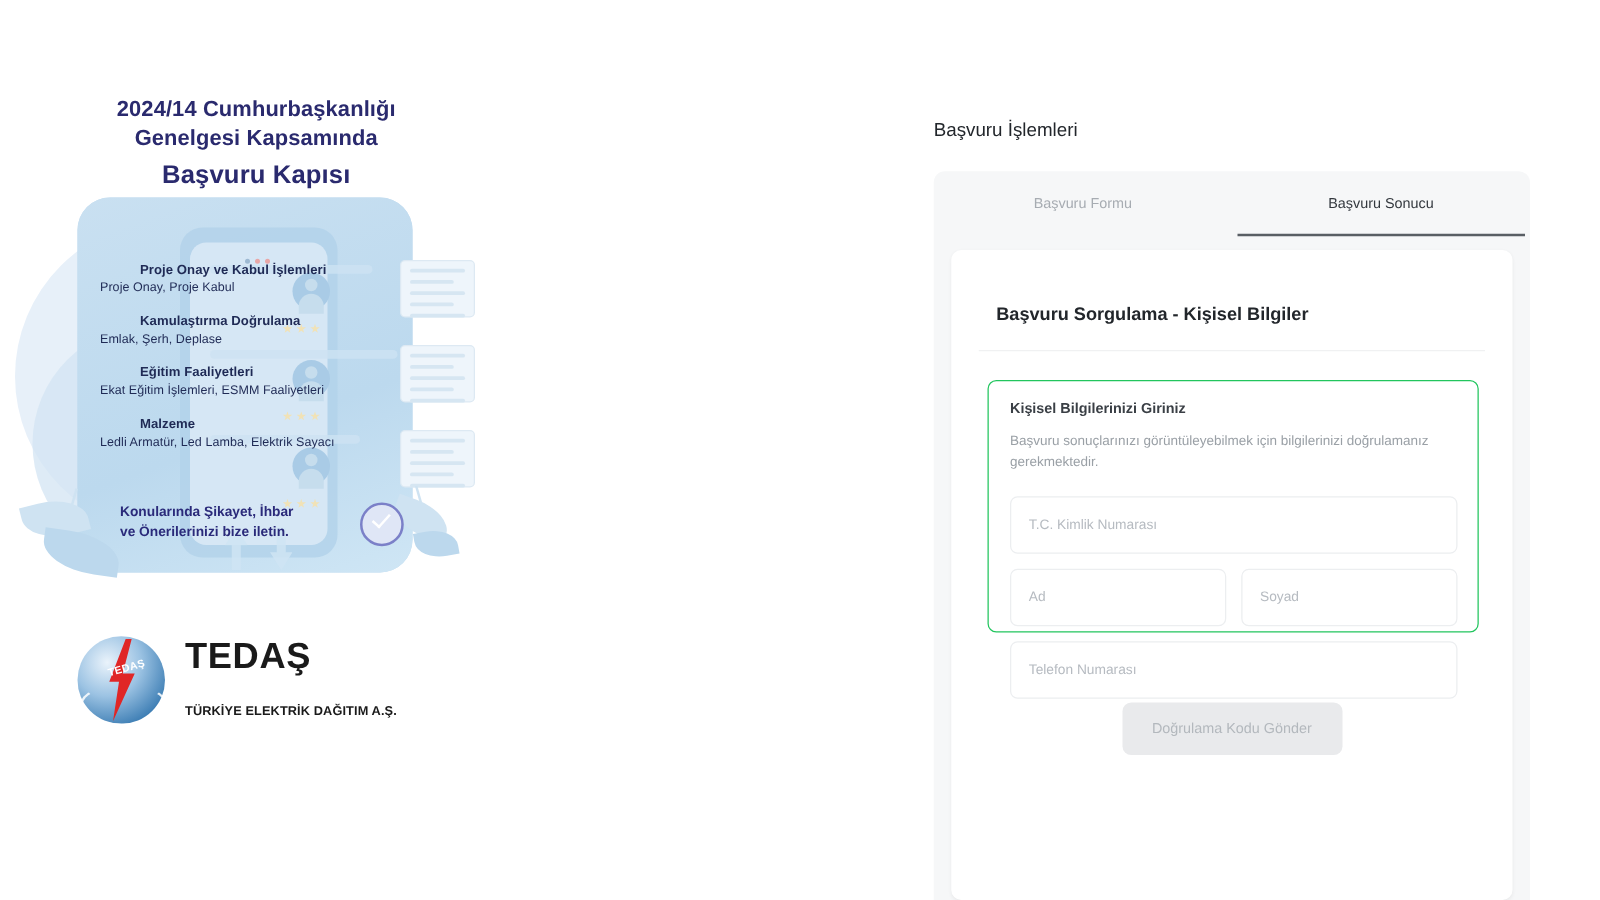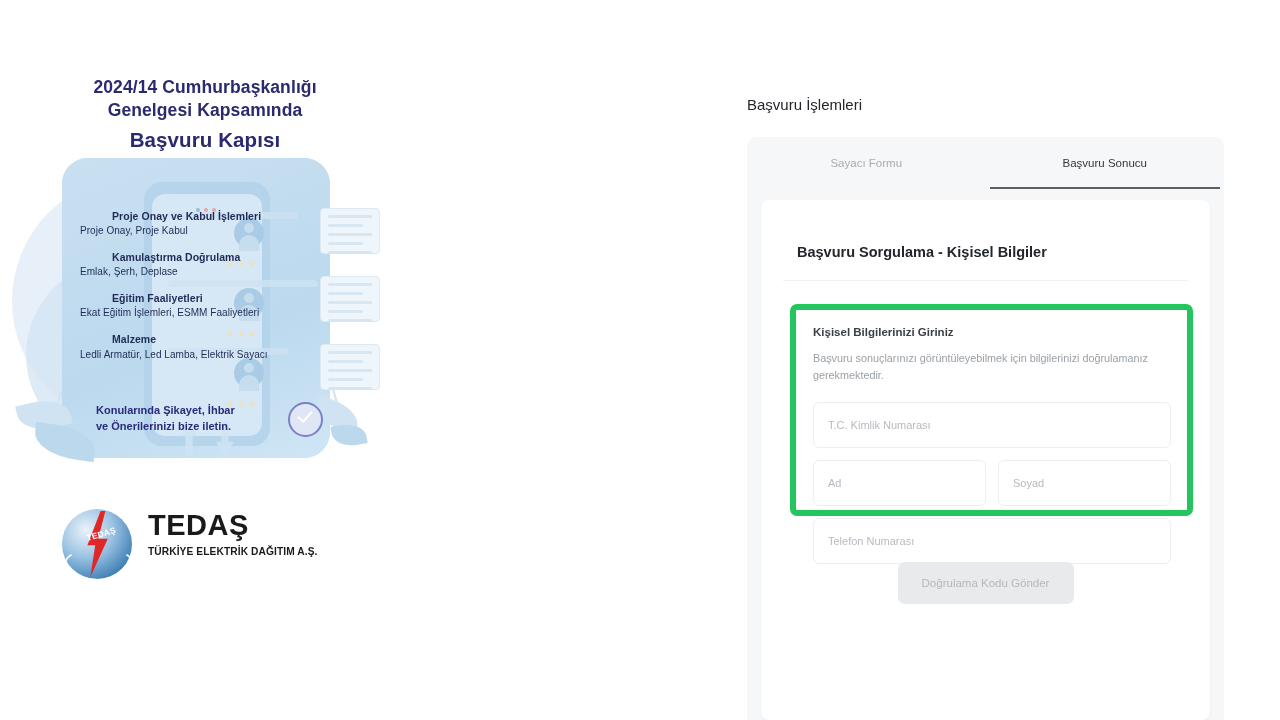--- a/index.html
+++ b/index.html
@@ -135,21 +135,21 @@
   .bolt{
     position:absolute;left:22px;top:4px;width:30px;height:66px;background:#e02626;
     clip-path:polygon(62% 0%,18% 52%,44% 52%,28% 100%,86% 42%,54% 42%,78% 0%);
   }
   .bolt-word{
     position:absolute;left:26px;top:22px;font-size:8.5px;font-weight:bold;color:#ffffff;
     transform:rotate(-16deg);letter-spacing:.3px;
   }
   .logo-text{position:absolute;left:88px;top:6px;}
   .logo-main{font-size:29px;font-weight:bold;color:#1a1a1a;letter-spacing:.5px;line-height:1;}
-  .logo-sub{font-size:10.2px;font-weight:bold;color:#1a1a1a;letter-spacing:.1px;margin-top:6px;}
+  .logo-sub{font-size:10.2px;font-weight:bold;color:#1a1a1a;letter-spacing:.1px;margin-top:24px;}
 
   
   #rp-title{
     position:absolute;left:747px;top:96px;font-size:15px;font-weight:normal;color:#22262b;
   }
   #outer-panel{
     position:absolute;left:747px;top:137px;width:477px;height:583px;
     background:#f6f7f8;border-radius:9px 9px 0 0;
   }
   #tabs{
@@ -167,21 +167,21 @@
     position:absolute;left:14px;top:63px;width:449px;height:520px;
     background:#ffffff;border-radius:8px;
     box-shadow:0 1px 3px rgba(0,0,0,.05);
   }
   #card-heading{
     position:absolute;left:36px;top:44px;font-size:14.5px;font-weight:bold;color:#22262b;
   }
   #card-rule{position:absolute;left:22px;top:80px;width:405px;height:1px;background:#f0f1f2;}
   #subcard{
     position:absolute;left:29px;top:104px;width:391px;height:200px;
-    border:6px solid #22c55e;border-radius:7px;background:#ffffff;
+    border:1px solid #22c55e;border-radius:7px;background:#ffffff;
   }
   #sub-title{position:absolute;left:17px;top:16px;font-size:11.5px;font-weight:bold;color:#3a3f45;}
   #sub-desc{
     position:absolute;left:17px;top:40px;width:340px;font-size:10.8px;color:#9aa0a6;line-height:1.55;
   }
   .fields{position:absolute;left:17px;top:92px;width:358px;}
   .row{display:flex;gap:12px;margin-bottom:12px;}
   .field{
     flex:1;height:46px;border:1px solid #eceef0;border-radius:6px;background:#fff;
     display:flex;align-items:center;padding:0 14px;box-sizing:border-box;
@@ -298,21 +298,21 @@
       <div class="logo-sub">TÜRKİYE ELEKTRİK DAĞITIM A.Ş.</div>
     </div>
   </div>
 </div>
 
 <div id="rp-title">Başvuru İşlemleri</div>
 
 <div id="outer-panel">
 
   <div id="tabs">
-    <div class="tab">Sayacı Formu</div>
+    <div class="tab">Başvuru Formu</div>
     <div class="tab active">Başvuru Sonucu</div>
   </div>
 
   <div id="inner-card">
     <div id="card-heading">Başvuru Sorgulama - Kişisel Bilgiler</div>
     <div id="card-rule"></div>
 
     <div id="subcard">
       <div id="sub-title">Kişisel Bilgilerinizi Giriniz</div>
       <div id="sub-desc">Başvuru sonuçlarınızı görüntüleyebilmek için bilgilerinizi doğrulamanız gerekmektedir.</div>

